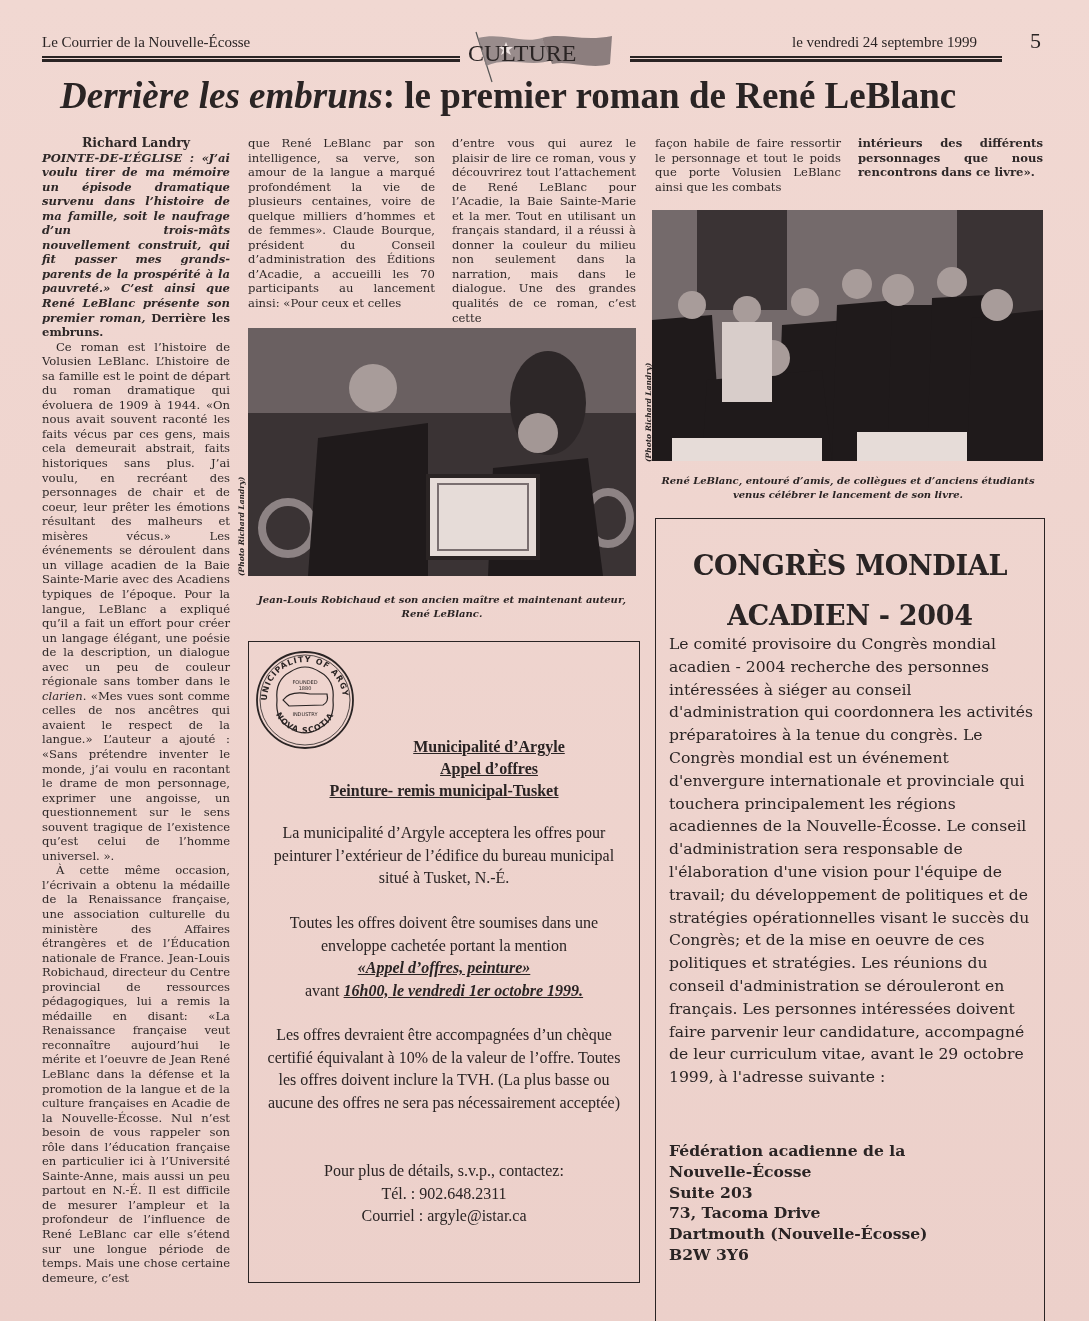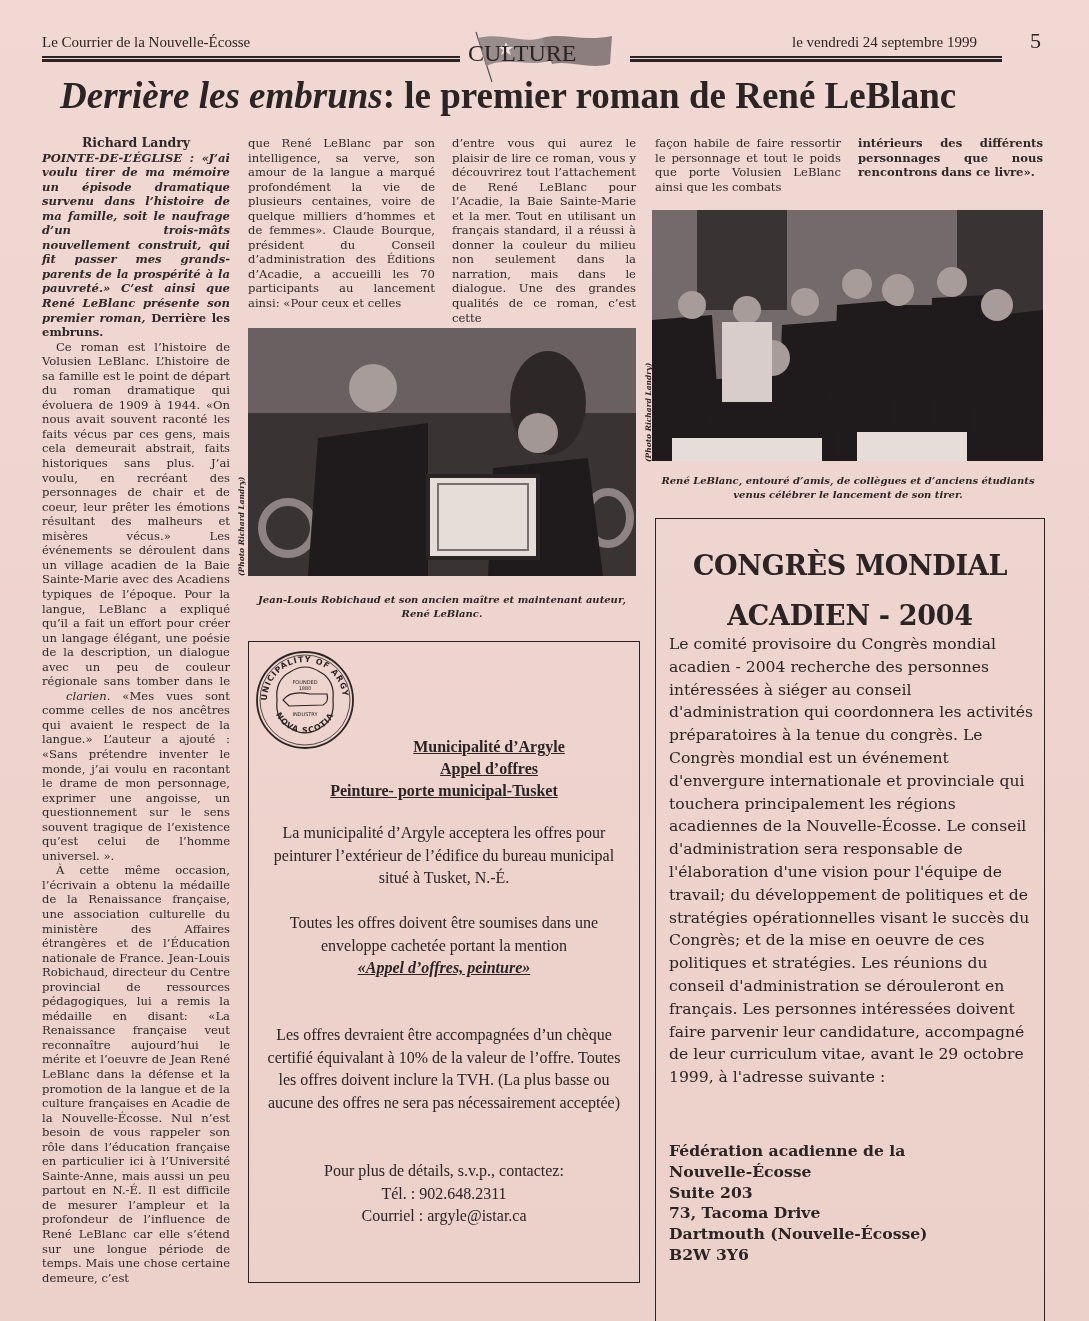--- a/index.html
+++ b/index.html
@@ -26,21 +26,21 @@
   
   .headline { position: absolute; left: 60px; top: 74px; width: 990px; font-family: "Liberation Serif", serif; font-size: 37px; font-weight: bold; color: #2a2424; white-space: nowrap; }
   .headline .it { font-style: italic; }
 
   
   .col { position: absolute; font-family: "DejaVu Serif", serif; font-size: 11.6px; line-height: 14.55px; text-align: justify; color: #2e2828; }
   .col p { text-indent: 0; }
   .col p.ind { text-indent: 14px; }
   .byline { font-weight: bold; text-align: center; font-size: 12.5px; }
   .lead { font-style: italic; font-weight: bold; }
-  .emph { font-style: italic; margin-left: 24px; }
+  .emph { font-style: italic; }
 
   .col1 { left: 42px; top: 136px; width: 188px; }
   .col2 { left: 248px; top: 136px; width: 187px; }
   .col3 { left: 452px; top: 136px; width: 184px; }
   .col4 { left: 655px; top: 136px; width: 186px; }
   .col5 { left: 858px; top: 136px; width: 185px; font-weight: bold; }
 
   
   .photo { position: absolute; background: #3a3334; overflow: hidden; }
   .photo1 { left: 248px; top: 328px; width: 388px; height: 248px;
@@ -152,21 +152,21 @@
         <circle cx="300" cy="72" r="15"></circle>
         <circle cx="345" cy="95" r="16"></circle>
         <circle cx="120" cy="148" r="18"></circle>
       </g>
       <rect x="70" y="112" width="50" height="80" fill="#d8cdca"></rect>
       <rect x="20" y="228" width="150" height="23" fill="#e6dcd8"></rect>
       <rect x="205" y="222" width="110" height="29" fill="#e6dcd8"></rect>
     </svg>
   </div>
   <div class="photo-credit" style="left:644px; top:462px;">(Photo Richard Landry)</div>
-  <div class="caption" style="left:652px; top:474px; width:392px;">René LeBlanc, entouré d’amis, de collègues et d’anciens étudiants venus célébrer le lancement de son tirer.</div>
+  <div class="caption" style="left:652px; top:474px; width:392px;">René LeBlanc, entouré d’amis, de collègues et d’anciens étudiants venus célébrer le lancement de son livre.</div>
 
   <div class="ad-argyle">
     <div class="seal">
       <svg width="100" height="100" viewBox="0 0 100 100">
         <circle cx="50" cy="50" r="48" fill="none" stroke="#2a2424" stroke-width="1.8"></circle>
         <circle cx="50" cy="50" r="45" fill="none" stroke="#2a2424" stroke-width="0.8"></circle>
         <path d="M35 22 Q50 12 65 22 Q80 30 78 50 Q80 70 65 78 Q50 88 35 78 Q20 70 22 50 Q20 30 35 22 Z" fill="none" stroke="#2a2424" stroke-width="1.2"></path>
         <path d="M28 50 Q35 40 55 44 L72 44 Q74 52 68 55 L34 56 Z" fill="none" stroke="#2a2424" stroke-width="1.2"></path>
         <text x="50" y="34" font-size="5" text-anchor="middle" font-family="DejaVu Sans, sans-serif" fill="#2a2424">FOUNDED</text>
         <text x="50" y="40" font-size="5" text-anchor="middle" font-family="DejaVu Sans, sans-serif" fill="#2a2424">1880</text>
@@ -175,26 +175,27 @@
           <path id="topArc" d="M12 50 A38 38 0 0 1 88 50"></path>
           <path id="botArc" d="M20 62 A32 32 0 0 0 80 62"></path>
         </defs>
         <text font-size="8" font-family="DejaVu Sans, sans-serif" font-weight="bold" fill="#2a2424" letter-spacing="1"><textPath href="#topArc" startOffset="50%" text-anchor="middle">MUNICIPALITY OF ARGYLE</textPath></text>
         <text font-size="8" font-family="DejaVu Sans, sans-serif" font-weight="bold" fill="#2a2424" letter-spacing="1"><textPath href="#botArc" startOffset="50%" text-anchor="middle">NOVA SCOTIA</textPath></text>
       </svg>
     </div>
     <div class="ad-head">
       <div>Municipalité d’Argyle</div>
       <div>Appel d’offres</div>
-      <div class="full">Peinture- porte municipal-Tusket</div>
+      <div class="full">Peinture- remis municipal-Tusket</div>
     </div>
     <div class="ad-body" style="top:180px; padding:0 14px;">La municipalité d’Argyle acceptera les offres pour peinturer l’extérieur de l’édifice du bureau municipal situé à Tusket, N.-É.</div>
     <div class="ad-body" style="top:270px; padding:0 10px;">
       <div>Toutes les offres doivent être soumises dans une enveloppe cachetée portant la mention</div>
       <div class="bi">«Appel d’offres, peinture»</div>
+      <div><span>avant </span><span class="bi">16h00, le vendredi 1er octobre 1999.</span></div>
     </div>
     <div class="ad-body" style="top:382px; padding:0 10px;">Les offres devraient être accompagnées d’un chèque certifié équivalant à 10% de la valeur de l’offre. Toutes les offres doivent inclure la TVH. (La plus basse ou aucune des offres ne sera pas nécessairement acceptée)</div>
     <div class="ad-body" style="top:518px;">
       <div>Pour plus de détails, s.v.p., contactez:</div>
       <div>Tél. : 902.648.2311</div>
       <div>Courriel : argyle@istar.ca</div>
     </div>
   </div>
 
   <div class="ad-congres">

